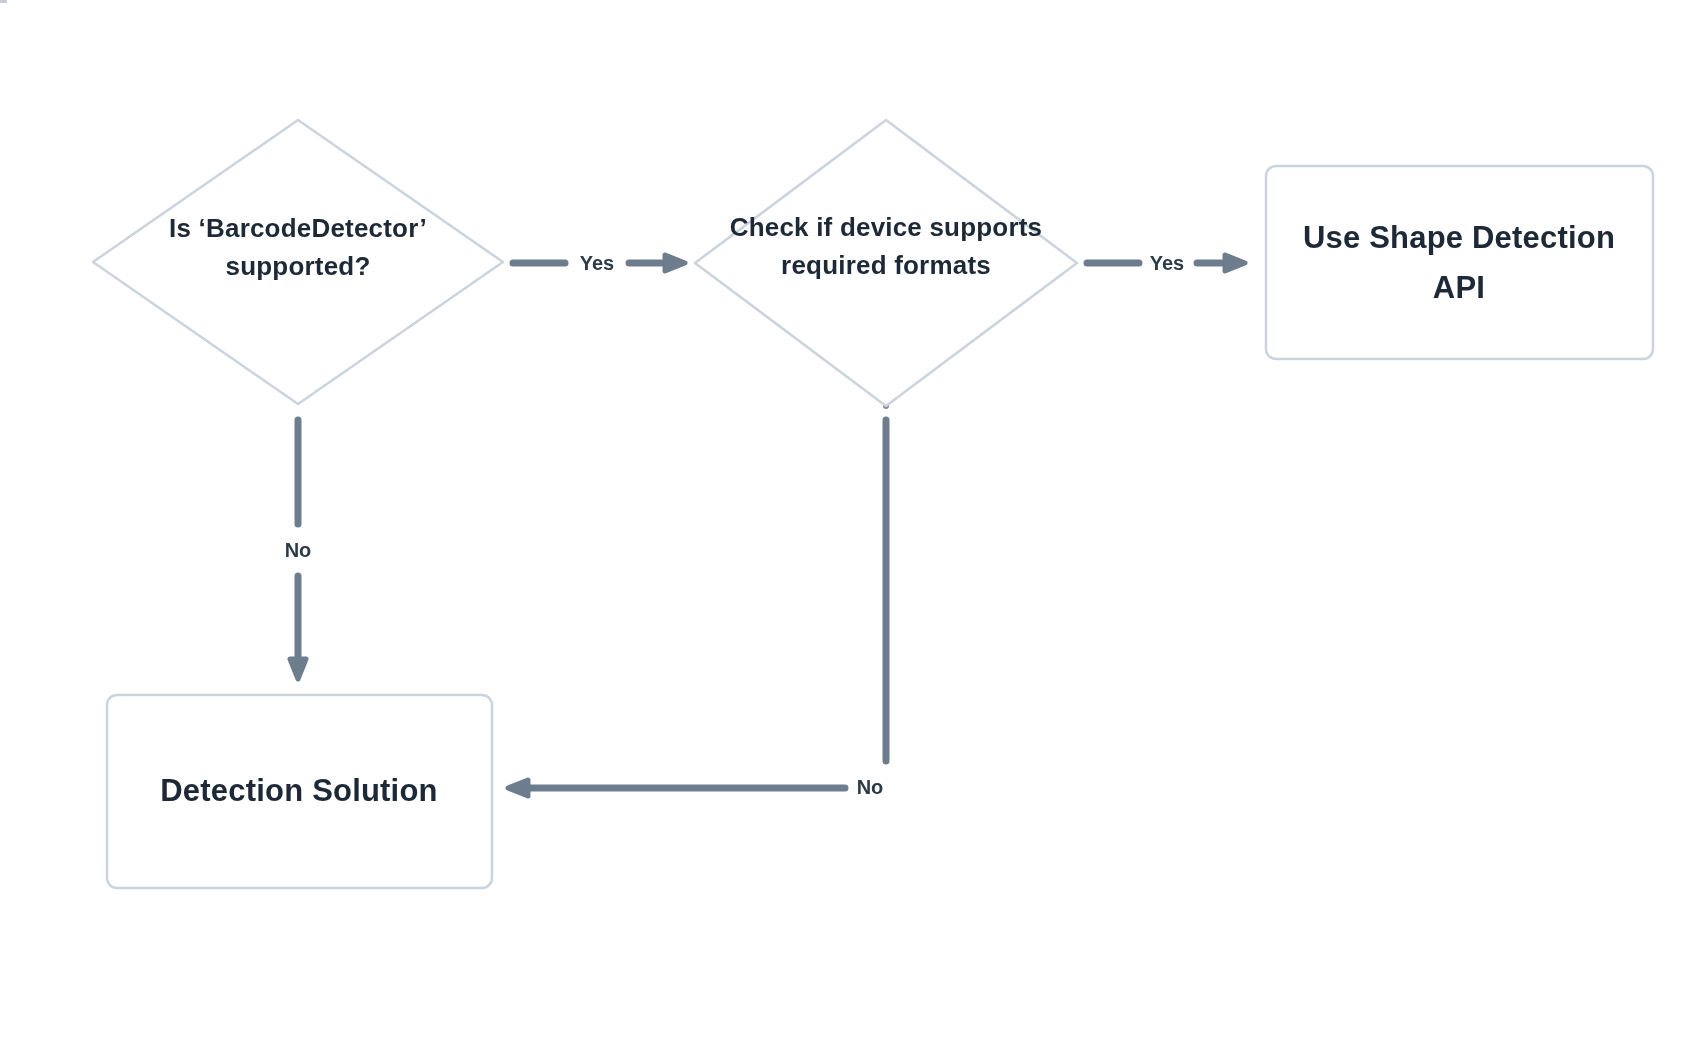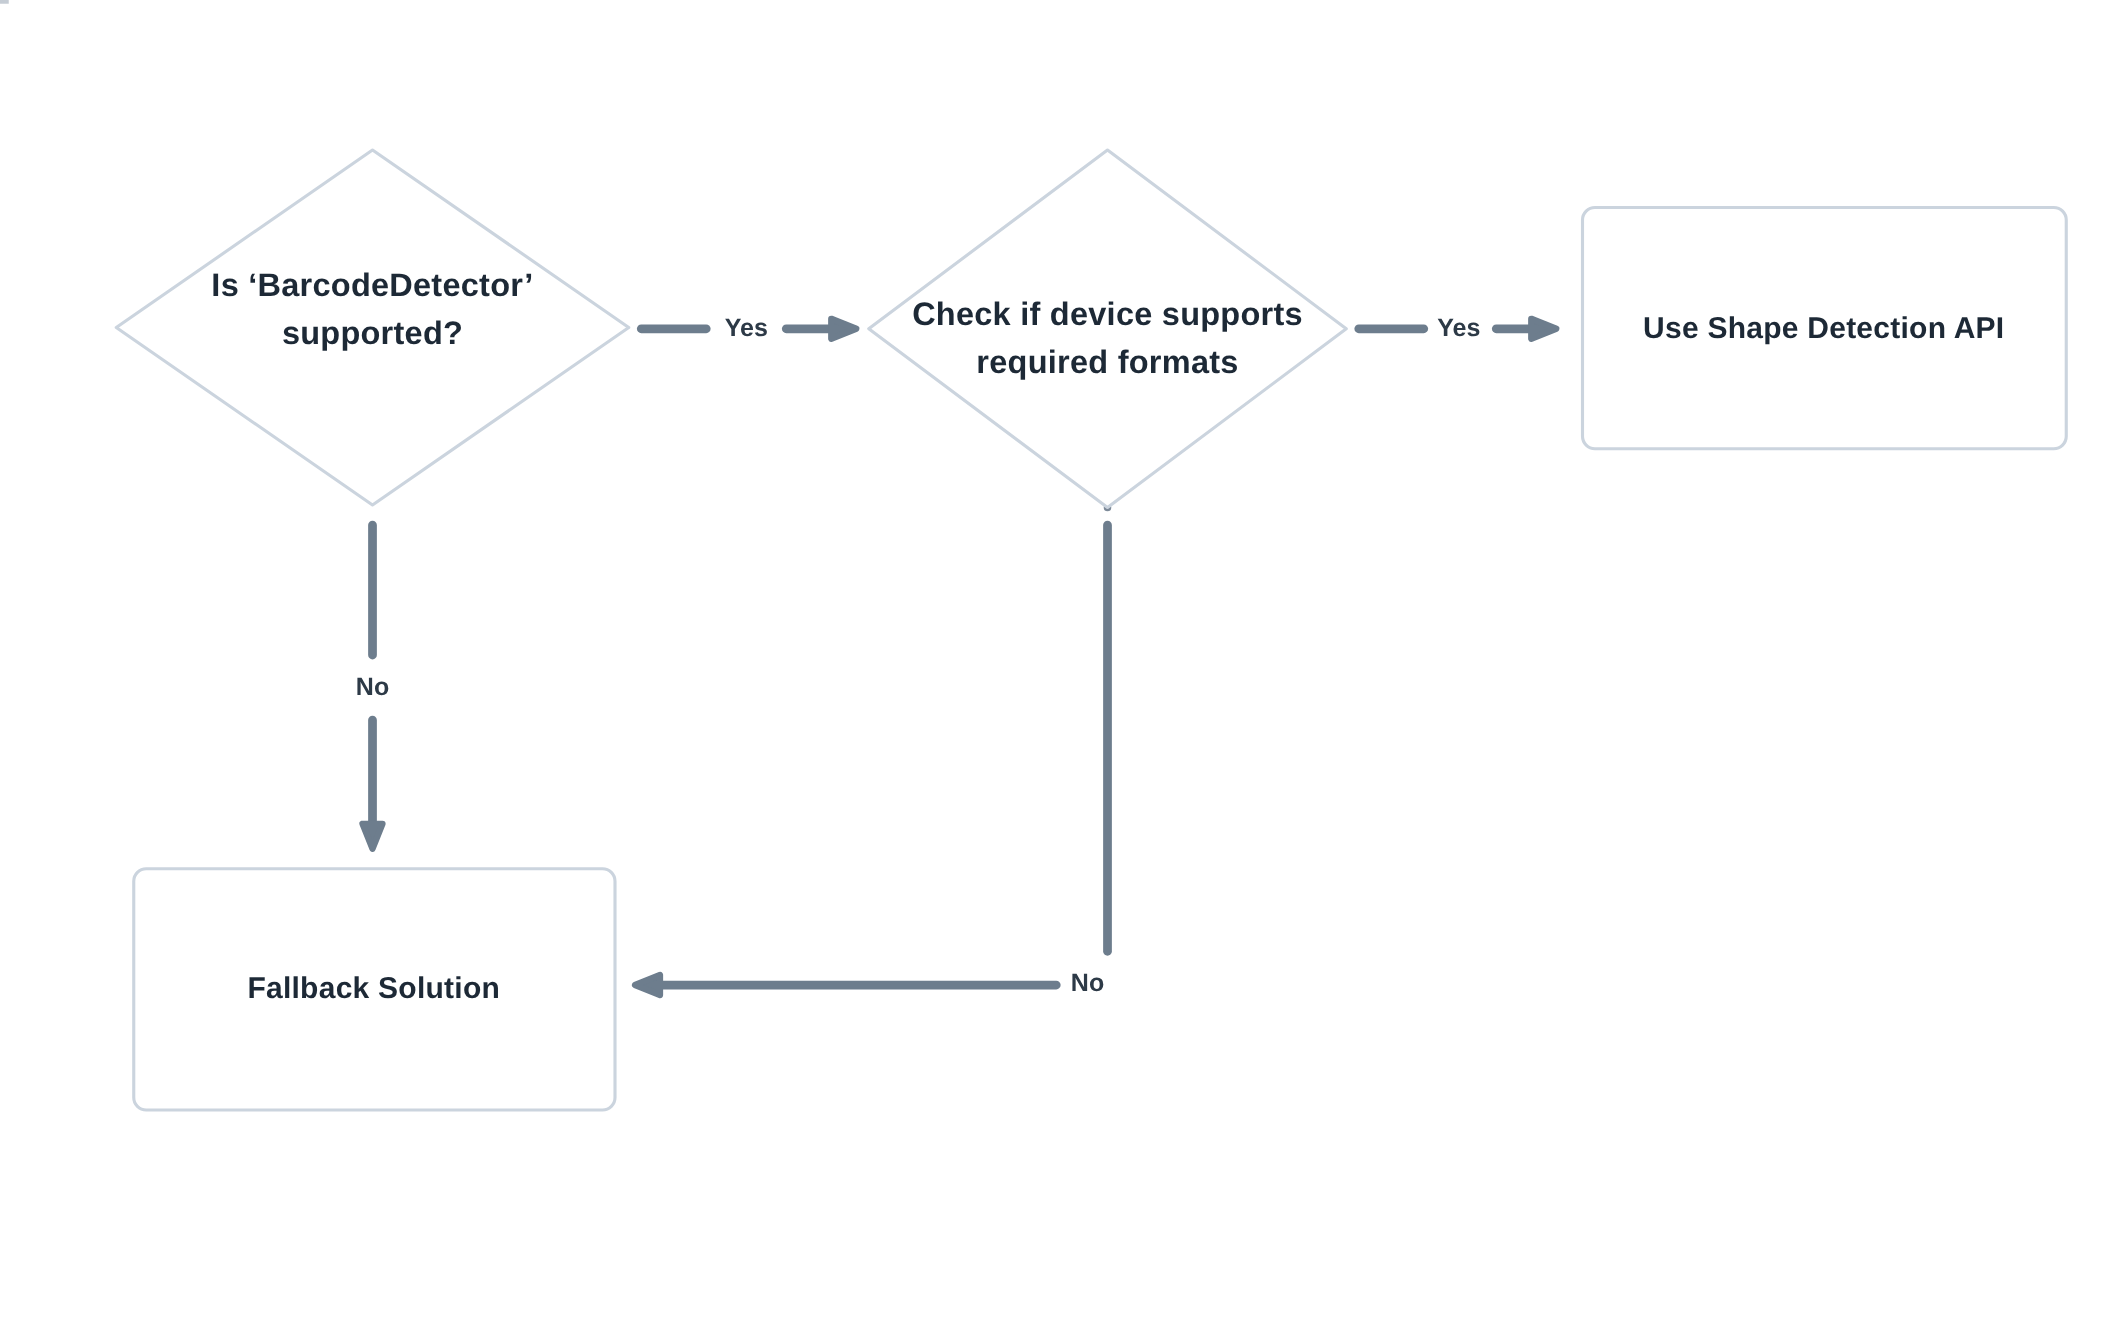--- a/index.html
+++ b/index.html
@@ -22,21 +22,21 @@
     text-align: center;
     color: #1d2936;
     font-weight: 600;
   }
   .diamond-label {
     font-size: 26px;
     line-height: 38px;
     letter-spacing: 0.2px;
   }
   .rect-label {
-    font-size: 24px;
+    font-size: 31px;
     line-height: 50px;
     letter-spacing: 0.2px;
   }
   .edge-label {
     position: absolute;
     transform: translate(-50%, -50%);
     background: #ffffff;
     padding: 0 5px;
     color: #2d3a47;
     font-size: 20px;
@@ -104,25 +104,25 @@
 
     <polygon points="886,120 1077,263 886,406 695,263" fill="#ffffff" stroke-width="2.5" stroke-linejoin="round" stroke="#cbd4de"></polygon>
 
     <rect x="1266" y="166" width="387" height="193" rx="10" fill="#ffffff" stroke-width="2.5" stroke="#cbd4de"></rect>
 
     <rect x="107" y="695" width="385" height="193" rx="10" fill="#ffffff" stroke-width="2.5" stroke="#cbd4de"></rect>
   </svg>
 
   <div class="node-label diamond-label" style="left:298px; top:247px; width:315px;">Is ‘BarcodeDetector’ supported?</div>
 
-  <div class="node-label diamond-label" style="left:886px; top:246px; width:370px;margin-top:24px;">Check if device supports required formats</div>
+  <div class="node-label diamond-label" style="left:886px; top:246px; width:370px;">Check if device supports required formats</div>
 
   <div class="node-label rect-label" style="left:1459px; top:263px; width:330px;">Use Shape Detection API</div>
 
-  <div class="node-label rect-label" style="left:299px; top:791px; width:360px;">Fallback Solution</div>
+  <div class="node-label rect-label" style="left:299px; top:791px; width:360px;">Detection Solution</div>
 
   <div class="edge-label" style="left:597px; top:263px;">Yes</div>
 
   <div class="edge-label" style="left:1167px; top:263px;">Yes</div>
 
   <div class="edge-label" style="left:298px; top:550px;">No</div>
 
   <div class="edge-label" style="left:870px; top:787px;">No</div>
 
   <div class="footer-band" style="background-color: rgb(233, 237, 241);"></div>

